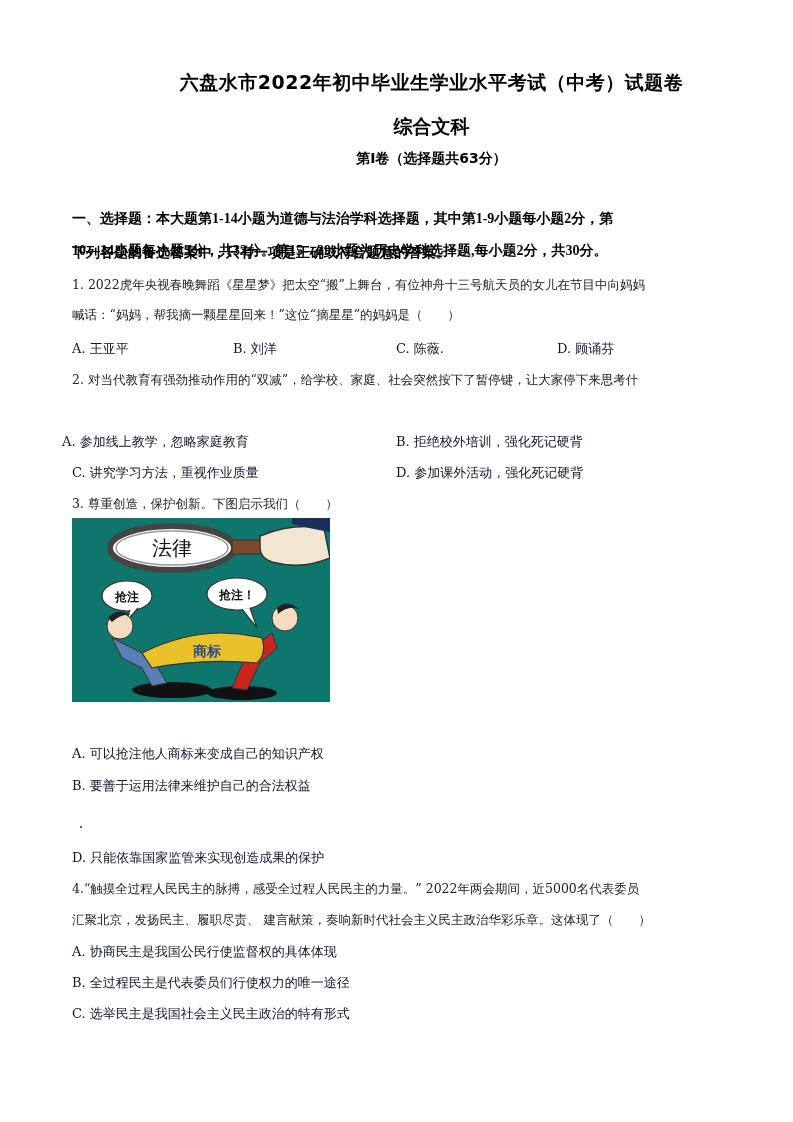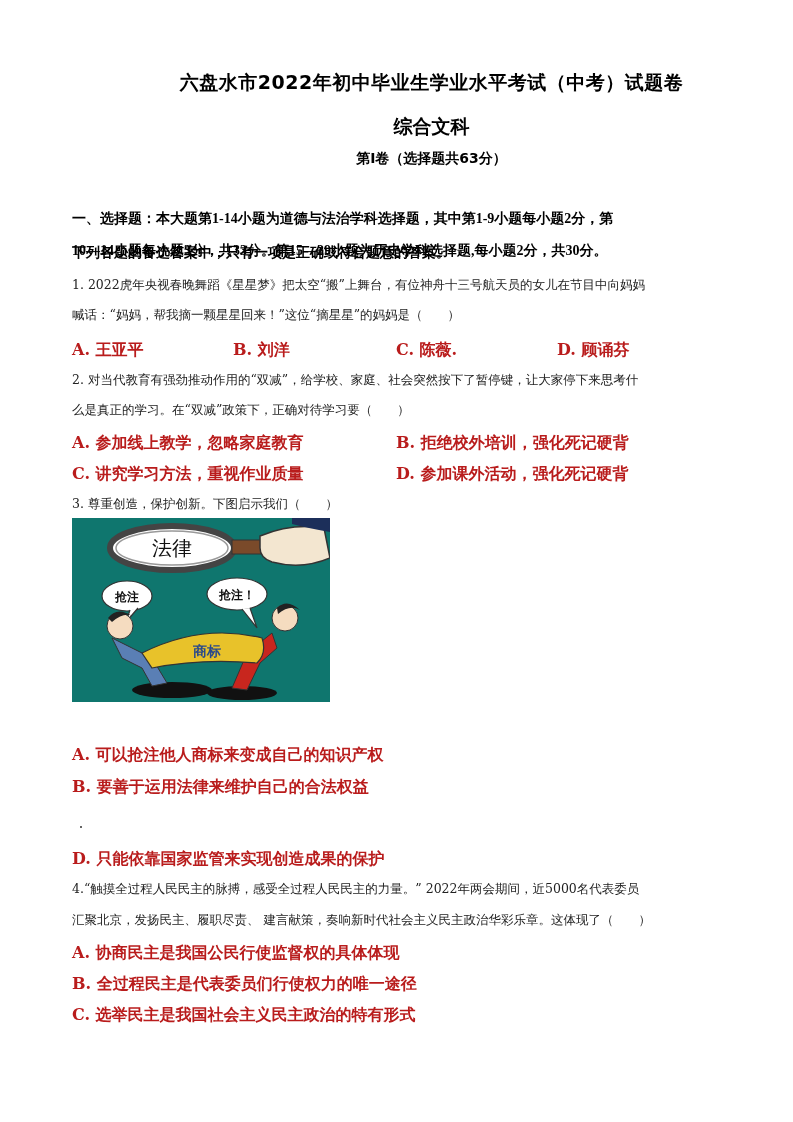--- a/index.html
+++ b/index.html
@@ -8,21 +8,21 @@
   .page { position: absolute; left: 0; top: 0; width: 793px; height: 1122px; }
   .title { position: absolute; left: 0; width: 793px; text-align: center;
            font-family: "DejaVu Sans", "Liberation Sans", sans-serif; font-weight: bold; color: #000; padding-left: 35px; }
   .t1 { top: 70px; font-size: 19px; letter-spacing: 0.5px; }
   .t2 { top: 114px; font-size: 19px; }
   .t3 { top: 150px; font-size: 14px; }
   .instr { position: absolute; left: 72px; width: 660px;
            font-family: Liberation Serif, serif; font-weight: bold;
            font-size: 14px; line-height: 32px; color: #000; }
   .line { position: absolute; left: 72px; font-size: 12.5px; white-space: nowrap; color: #222; }
-  .opt { position: absolute; font-size: 16px; white-space: nowrap; color: #b91c1c; font-weight: bold; }
+  .opt { position: absolute; font-size: 13px; white-space: nowrap; color: #0f172a; }
   .figure { position: absolute; left: 72px; top: 518px; width: 258px; height: 184px;
             background: #0f766e; overflow: hidden; }
   .dot { position: absolute; left: 80px; top: 826px; width: 2px; height: 2px; background: #666; }
 </style>
 </head>
 <body>
 
 <div class="page">
 
   <div class="title t1">六盘水市2022年初中毕业生学业水平考试（中考）试题卷</div>
@@ -35,22 +35,21 @@
   <div class="instr" style="top:250px;line-height:14px;top:246px">下列各题的备选答案中，只有一项是正确或符合题意的答案。</div>
 
   <div class="line" style="top:277px">1. 2022虎年央视春晚舞蹈《星星梦》把太空“搬”上舞台，有位神舟十三号航天员的女儿在节目中向妈妈</div>
   <div class="line" style="top:307px">喊话：“妈妈，帮我摘一颗星星回来！”这位“摘星星”的妈妈是（　　）</div>
   <div class="opt" style="left:72px;top:340px">A.  王亚平</div>
   <div class="opt" style="left:233px;top:340px">B.  刘洋</div>
   <div class="opt" style="left:396px;top:340px">C.  陈薇.</div>
   <div class="opt" style="left:557px;top:340px">D.  顾诵芬</div>
 
   <div class="line" style="top:372px">2. 对当代教育有强劲推动作用的“双减”，给学校、家庭、社会突然按下了暂停键，让大家停下来思考什</div>
-  <div class="line" style="top:402px">么是真正的学习。在“双减”政策下，正确对待学习要（　　）</div>
-  <div class="opt" style="left:72px;top:433px">A.  参加线上教学，忽略家庭教育</div>
+  <div class="opt" style="left:62px;top:433px">A.  参加线上教学，忽略家庭教育</div>
   <div class="opt" style="left:396px;top:433px">B.  拒绝校外培训，强化死记硬背</div>
   <div class="opt" style="left:72px;top:464px">C.  讲究学习方法，重视作业质量</div>
   <div class="opt" style="left:396px;top:464px">D.  参加课外活动，强化死记硬背</div>
 
   <div class="line" style="top:496px">3. 尊重创造，保护创新。下图启示我们（　　）</div>
 
   <div class="figure">
     <svg width="258" height="184" viewBox="0 0 258 184">
 
       <ellipse cx="100" cy="30" rx="62" ry="22" fill="#fff" stroke="#444" stroke-width="6"></ellipse>

